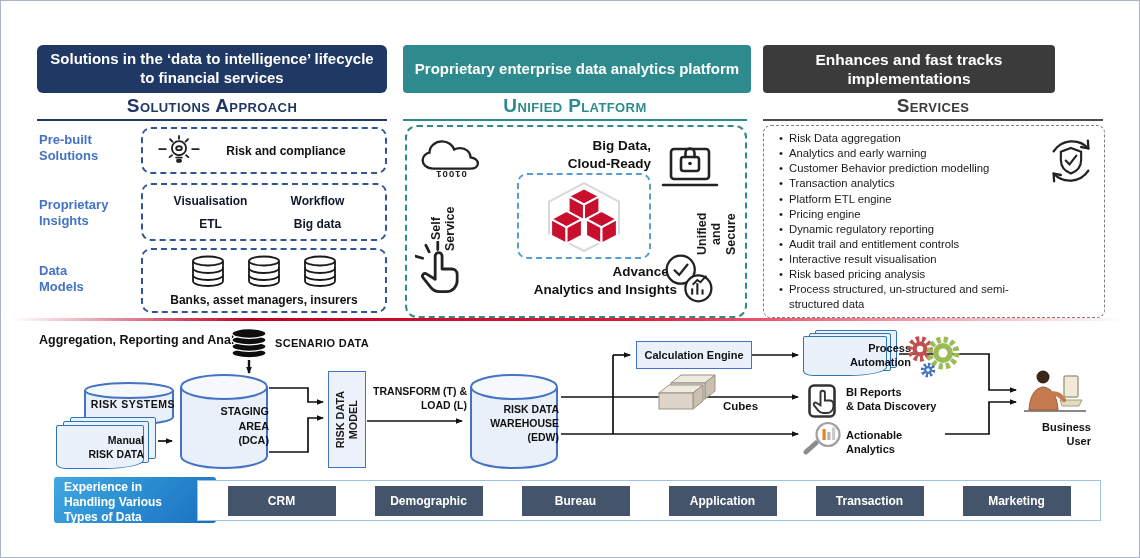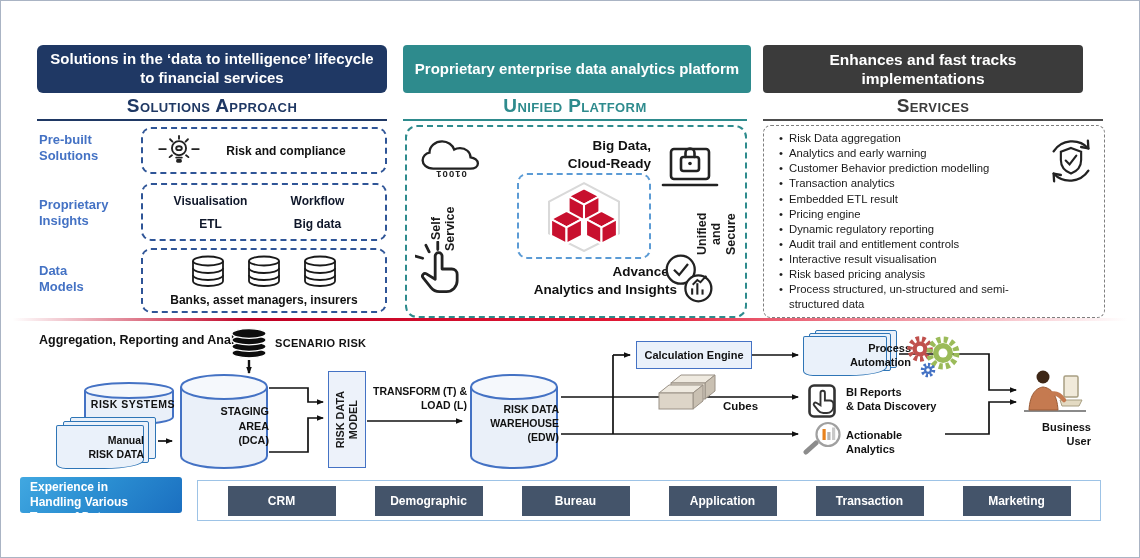--- a/index.html
+++ b/index.html
@@ -20,21 +20,21 @@
   .bullets{position:absolute;left:772px;top:130px;width:268px;}
   .bullet-row{display:flex;font-size:11.3px;line-height:1.34;color:#1a1a1a;}
   .bullet-row .dot{width:16px;flex:none;text-align:center;}
   
   .node-text{position:absolute;font-weight:bold;color:#111;text-align:right;}
   .cylwrap{position:absolute;}
   .cylwrap .node-text{position:absolute;left:0;right:0;}
   .stack-page{position:absolute;background:#EAF1FA;border:1.6px solid #2E75B6;border-radius:2px;box-sizing:border-box;}
   .rdm-box{position:absolute;left:327px;top:370px;width:38px;height:97px;background:#EDF2FA;border:1.6px solid #4472C4;box-sizing:border-box;display:flex;align-items:center;justify-content:center;}
   
-  .exp-box{position:absolute;left:19px;top:476px;width:162px;height:36px;border-radius:3px;background:linear-gradient(135deg,#41A8E1 0%,#2B8FD2 45%,#1B6FC0 100%);color:#fff;font-weight:bold;font-size:12px;line-height:1.24;padding:3px 0 0 10px;box-sizing:border-box;}
+  .exp-box{position:absolute;left:53px;top:476px;width:162px;height:46px;border-radius:3px;background:linear-gradient(135deg,#41A8E1 0%,#2B8FD2 45%,#1B6FC0 100%);color:#fff;font-weight:bold;font-size:12px;line-height:1.24;padding:3px 0 0 10px;box-sizing:border-box;}
   .types-bar{position:absolute;left:196px;top:479px;width:904px;height:41px;border:1.5px solid #9DC3E6;box-sizing:border-box;display:flex;align-items:center;justify-content:space-around;padding:0 10px;background:#fff;}
   .type-box{width:108px;height:30px;background:#44546A;color:#fff;font-weight:bold;font-size:12px;display:flex;align-items:center;justify-content:center;}
   .divider-red{position:absolute;left:0;top:317px;width:100%;height:3px;background:linear-gradient(90deg,rgba(200,0,35,0) 1%,#c00023 22%,#e01935 55%,rgba(200,0,35,0) 99%);}
 </style>
 </head>
 <body>
 
 <div class="canvas">
 
   <div class="col-header pl" style="left:36px;width:350px;background:#1F3864;">Solutions in the ‘data to intelligence’ lifecycle to financial services</div>
@@ -181,21 +181,21 @@
       <g stroke="#222" stroke-width="2">
         <line x1="30" y1="42" x2="30" y2="36"></line>
           <line x1="35" y1="42" x2="35" y2="31"></line>
           <line x1="40" y1="42" x2="40" y2="37"></line>
       </g>
       <path d="M30.5 32.5 l4.5 -4.5 l3 2 l5.5 -6" fill="none" stroke="#222" stroke-width="1.8"></path>
       <path d="M43.5 23.5 l1.2 3.4 l-3.4 -0.4 Z" fill="#222"></path>
     </svg>
   </span>
 
-  <div class="col-header" style="left:762px;width:320px;background:#3B3B3B;border-radius:4px;font-size:15.5px;">Enhances and fast tracks implementations</div>
+  <div class="col-header" style="left:762px;width:292px;background:#3B3B3B;border-radius:4px;font-size:15.5px;">Enhances and fast tracks implementations</div>
   <div class="subheader" style="left:762px;width:340px;color:#3B3B3B;border-bottom:2px solid #4d4d4d;">Services</div>
 
   <div class="dash-box" style="left:762px;top:124px;width:342px;height:193px;border:1.6px dashed #7f7f7f;border-radius:8px;"></div>
 
   <div class="bullets">
       <div class="bullet-row">
         <span class="dot">•</span>
         <span>Risk Data aggregation</span>
       </div>
       <div class="bullet-row">
@@ -205,21 +205,21 @@
       <div class="bullet-row">
         <span class="dot">•</span>
         <span>Customer Behavior prediction modelling</span>
       </div>
       <div class="bullet-row">
         <span class="dot">•</span>
         <span>Transaction analytics</span>
       </div>
       <div class="bullet-row">
         <span class="dot">•</span>
-        <span>Embedded ETL result</span>
+        <span>Platform ETL engine</span>
       </div>
       <div class="bullet-row">
         <span class="dot">•</span>
         <span>Pricing engine</span>
       </div>
       <div class="bullet-row">
         <span class="dot">•</span>
         <span>Dynamic regulatory reporting</span>
       </div>
       <div class="bullet-row">
@@ -283,21 +283,21 @@
   <span style="position:absolute;left:228px;top:326px;">
     <svg width="40" height="33" viewBox="0 0 40 33">
       <g fill="#0d0d0d" stroke="#fff" stroke-width="1.2">
         <ellipse cx="20" cy="26" rx="17" ry="4.8"></ellipse>
           <ellipse cx="20" cy="19.5" rx="17" ry="4.8"></ellipse>
           <ellipse cx="20" cy="13" rx="17" ry="4.8"></ellipse>
           <ellipse cx="20" cy="6.5" rx="17" ry="4.8"></ellipse>
       </g>
     </svg>
   </span>
-  <div class="node-text" style="left:274px;top:336px;font-size:11px;text-align:left;letter-spacing:.3px;">SCENARIO RISK</div>
+  <div class="node-text" style="left:274px;top:336px;font-size:11px;text-align:left;letter-spacing:.3px;">SCENARIO DATA</div>
 
   <div class="cylwrap" style="left:58px;top:380px;width:92px;height:46px;margin-left:24px;">
     <svg width="92" height="46" viewBox="0 0 92 46">
       <path d="M2 9.5 V36 a44 7.5 0 0 0 88 0 V9.5" fill="#EAF0F9" stroke="#4472C4" stroke-width="2"></path>
       <ellipse cx="46" cy="9.5" rx="44" ry="7.5" fill="#F5F8FC" stroke="#4472C4" stroke-width="2"></ellipse>
     </svg>
     <div class="node-text" style="top:17px;font-size:10.5px;letter-spacing:.5px;">RISK SYSTEMS</div>
   </div>
 
   <div style="position:absolute;left:55px;top:416px;width:102px;height:54px;">

